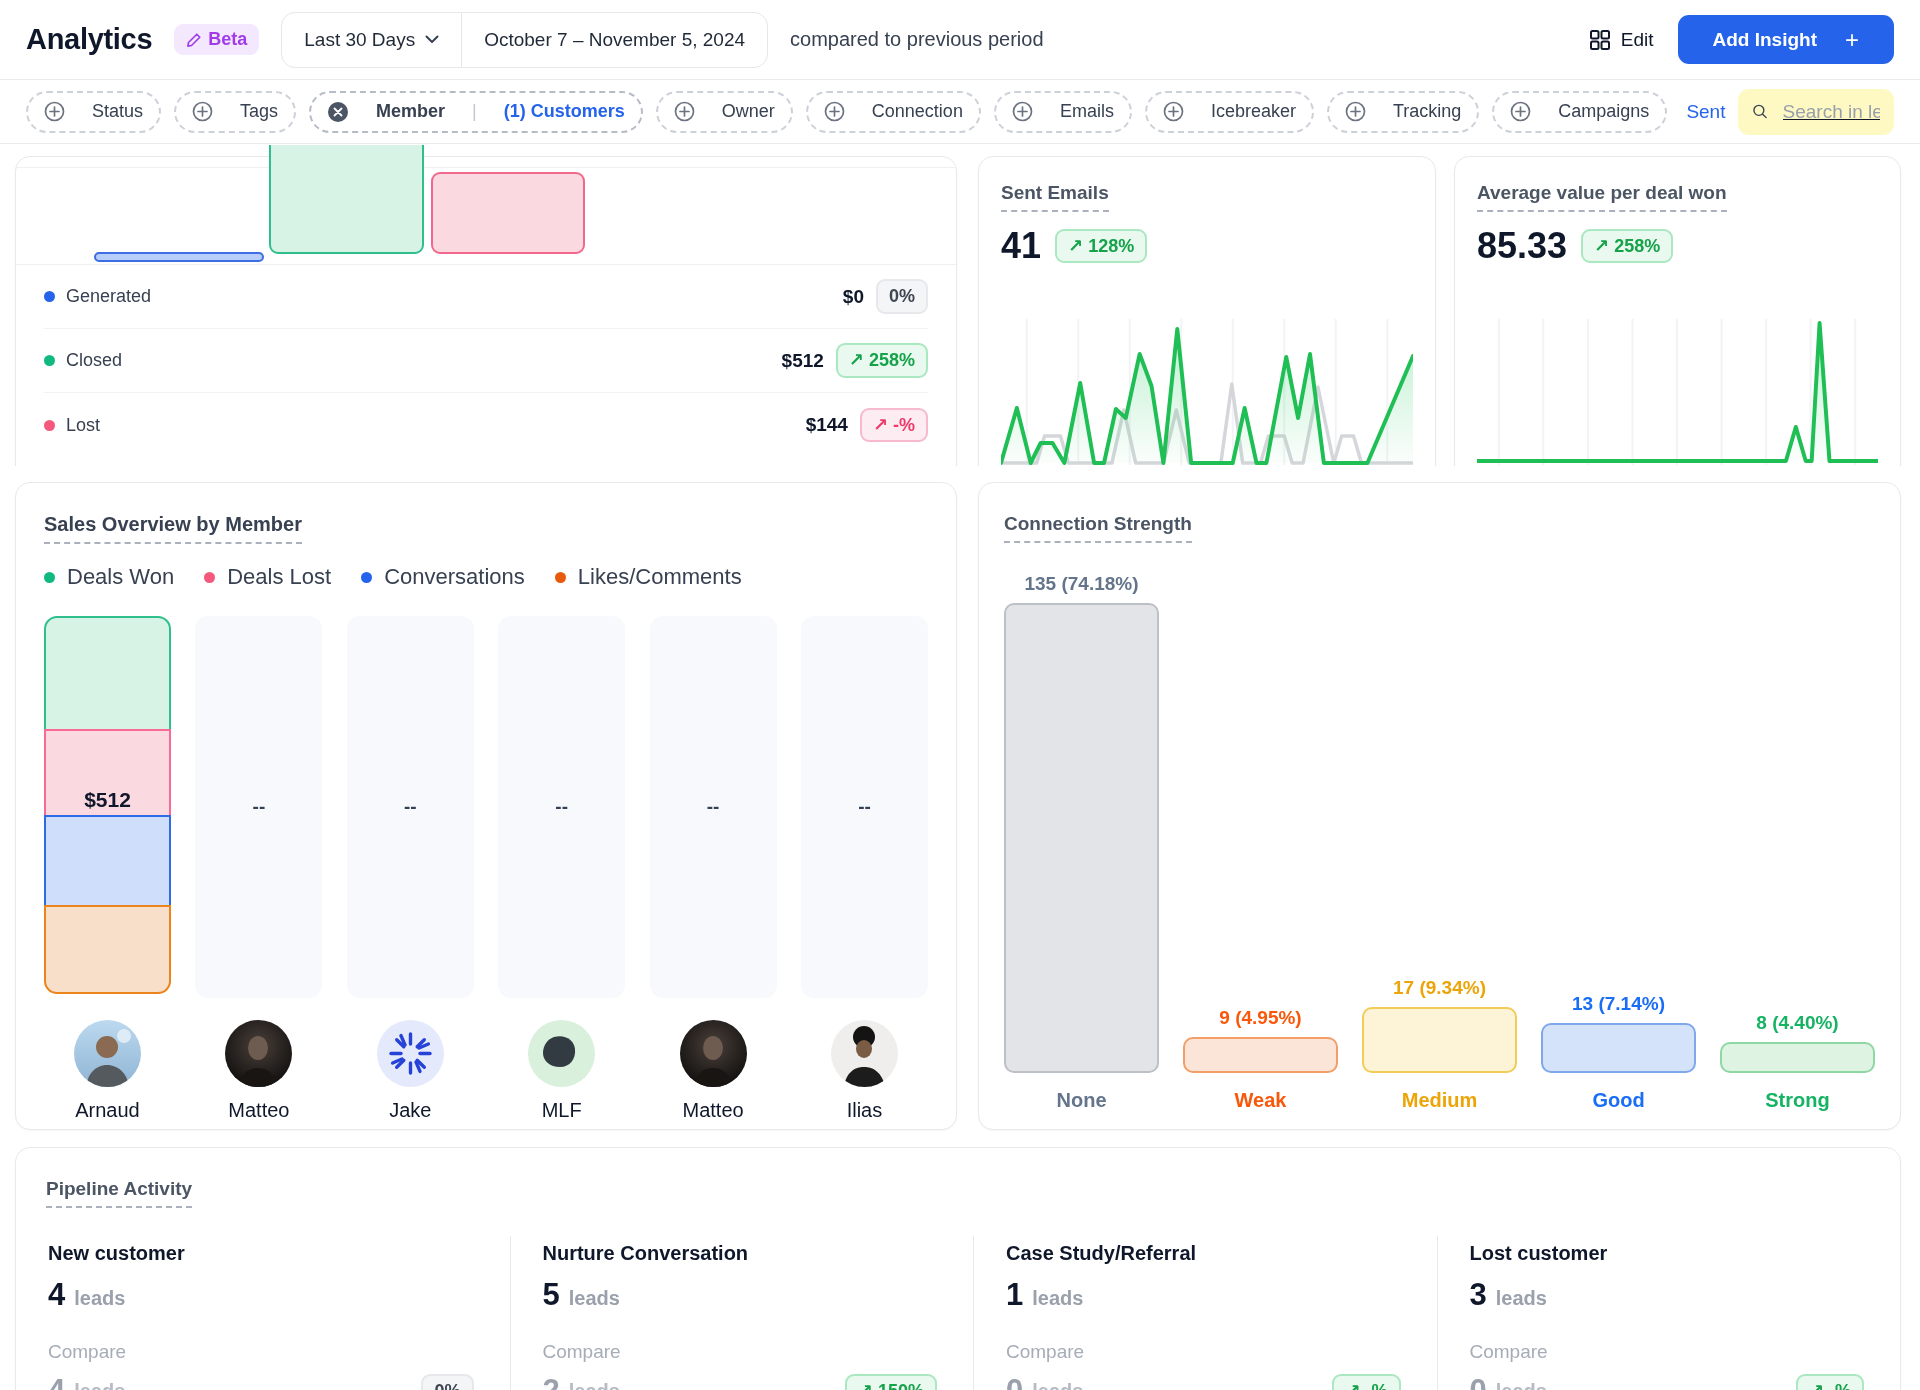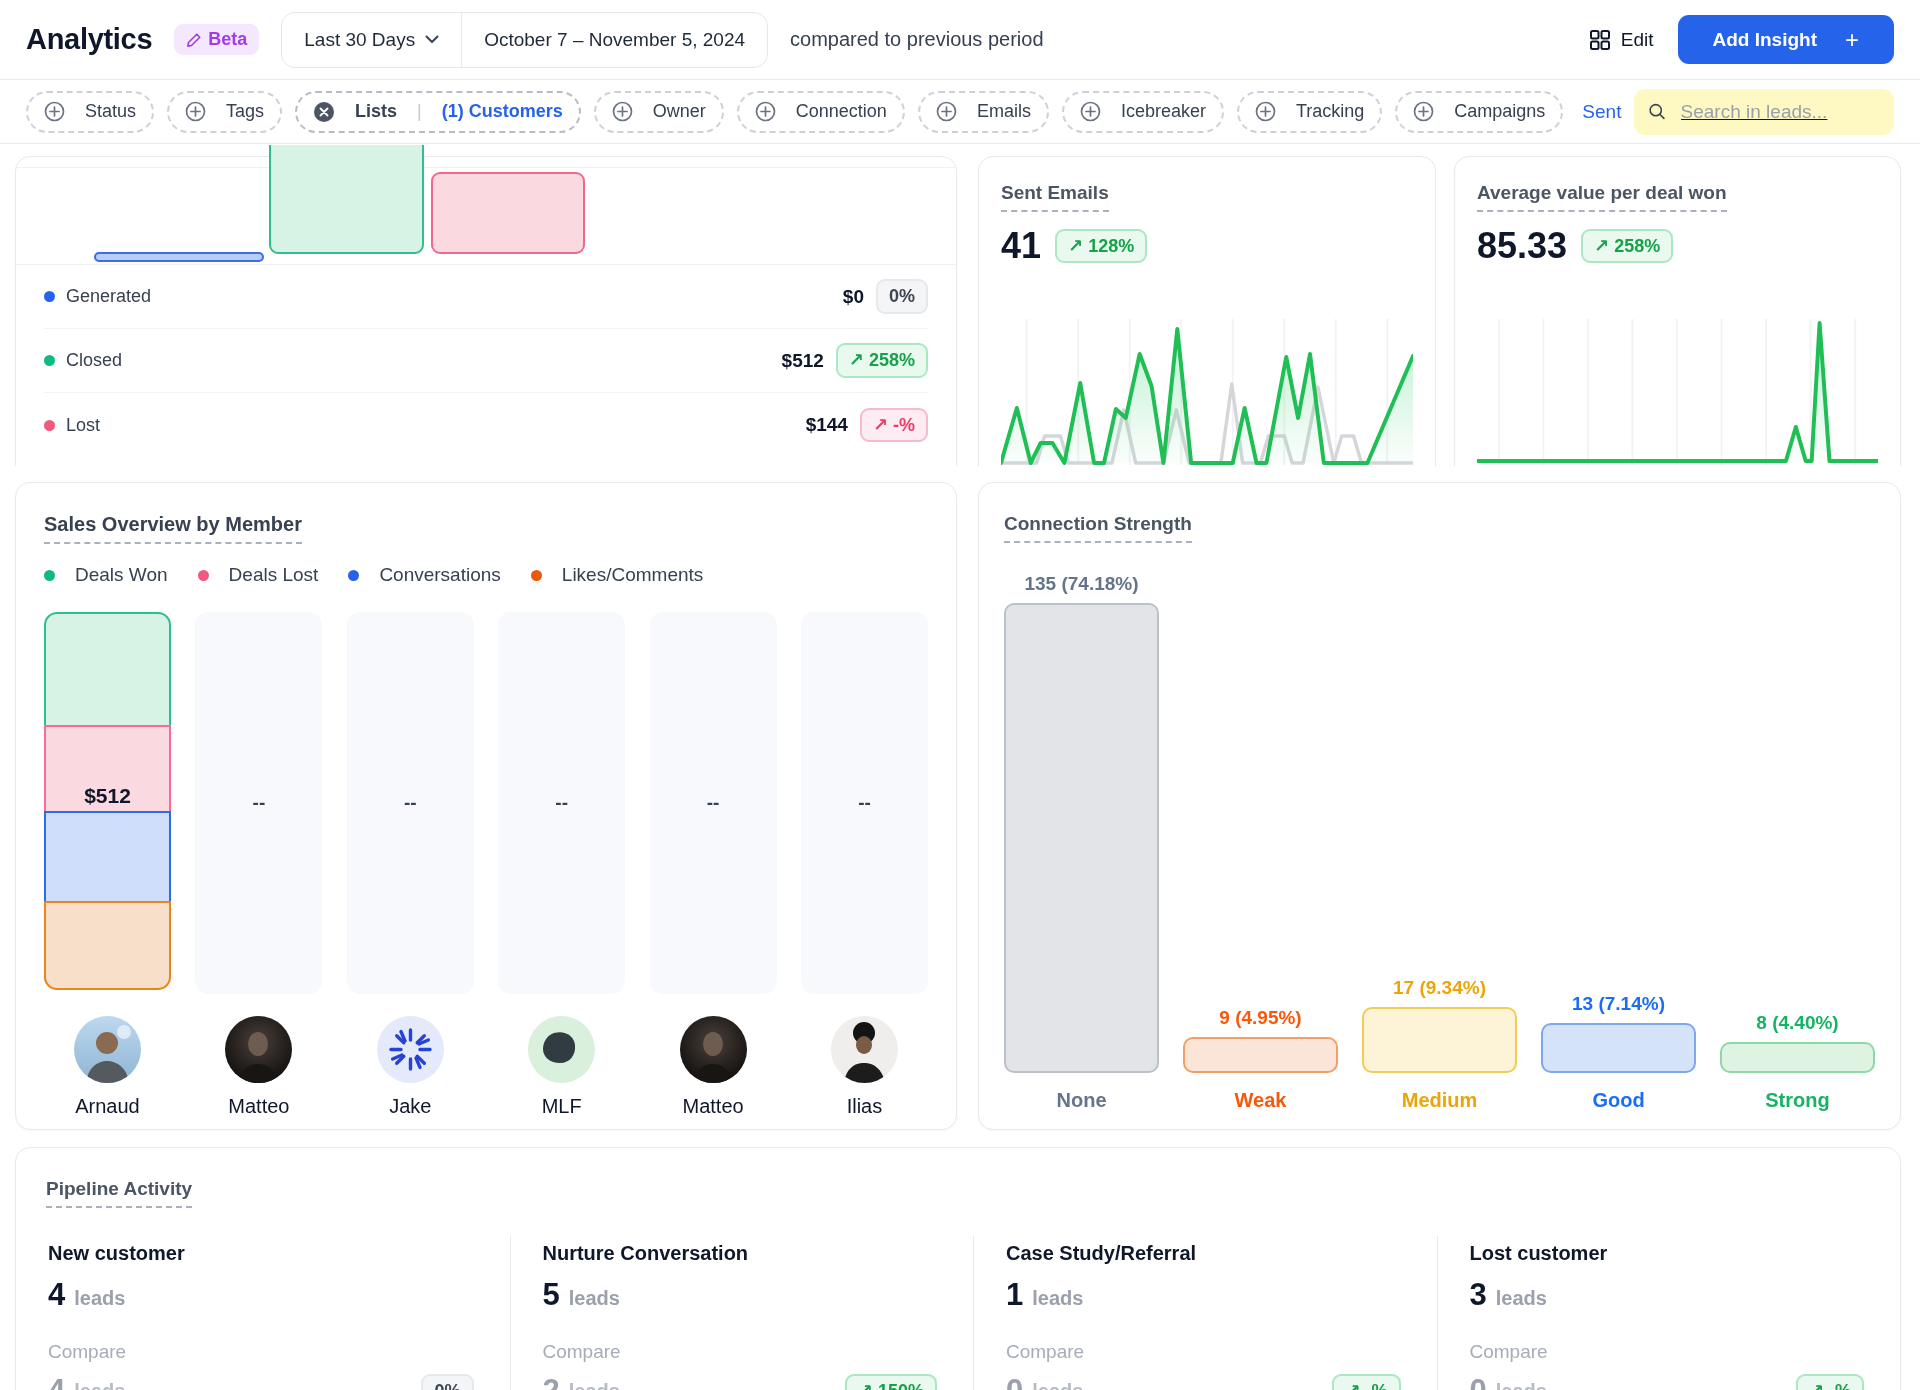--- a/index.html
+++ b/index.html
@@ -19,21 +19,21 @@
   .compare-note { font-size:20px; color:#374151; }
   .topbar-right { margin-left:auto; display:flex; align-items:center; gap:24px; }
   .edit-btn { display:flex; align-items:center; gap:10px; font-size:19px; color:#0f172a; cursor:pointer; }
   .add-insight { background:#2563eb; color:#fff; font-size:19px; font-weight:600; border:none;
     border-radius:11px; height:49px; padding:0 35px; display:flex; align-items:center; gap:28px; cursor:pointer; }
   .add-insight .plus { font-size:24px; font-weight:400; line-height:1; }
 
   
   .filterbar { position:absolute; top:80px; left:0; width:1920px; height:64px;
     border-bottom:1px solid #e8eaed; display:flex; align-items:center; padding:0 26px; gap:13px; }
-  .pill { display:inline-flex; align-items:center; gap:20px; border:2px dashed #ccd1d9; border-radius:999px;
+  .pill { display:inline-flex; align-items:center; gap:27px; border:2px dashed #ccd1d9; border-radius:999px;
     height:42px; padding:0 16px; font-size:18px; color:#374151; background:#fff; cursor:pointer; white-space:nowrap; }
   .pill.active { border-color:#b6bcc6; }
   .pill .sep { color:#c3c8d0; font-weight:400; }
   .pill .pill-val { color:#2563eb; font-weight:600; }
   .reset-link { color:#2563eb; font-size:19px; margin-left:6px; cursor:pointer; }
   .searchbox { margin-left:auto; background:#fef9c3; border-radius:11px; height:46px; width:352px;
     display:flex; align-items:center; gap:14px; padding:0 14px;text-decoration:underline; }
   .searchbox input { border:none; background:transparent; outline:none; font-size:19px; color:#374151; width:100%;
     font-family:"Liberation Sans","DejaVu Sans",sans-serif; }
   .searchbox input::placeholder { color:#98a0ab; }
@@ -73,21 +73,21 @@
   .kpi-card.sent { left:978px; width:458px; }
   .kpi-card.avg { left:1454px; width:447px; }
   .kpi-inner { padding:25px 22px 0 22px; }
   .kpi-value-row { display:flex; align-items:center; gap:14px; margin-top:13px; }
   .kpi-value { font-size:36px; font-weight:700; color:#0f172a; }
   .kpi-chart { position:absolute; left:22px; right:22px; bottom:12px; height:162px; }
 
   
   .sales-card { left:15px; top:482px; width:942px; height:648px; padding:30px 28px; }
   .legend { display:flex; align-items:center; gap:30px; margin-top:20px; }
-  .legend-item { display:flex; align-items:center; gap:20px; font-size:19px; color:#374151; }
+  .legend-item { display:flex; align-items:center; gap:12px; font-size:22px; color:#374151; }
   .member-bars { display:flex; justify-content:space-between; margin-top:26px; height:382px; }
   .member-slot { width:127px; height:382px; position:relative; }
   .stacked { width:127px; height:382px; border-radius:13px; position:relative; }
   .seg-block { width:100%; position:relative; }
   .seg-won { height:115px; background:#d7f3e6; border:2px solid #2fbf8c; border-radius:13px 13px 0 0; }
   .seg-lostd { height:88px; background:#fbd9e1; border:2px solid #f76b96; margin-top:-2px; }
   .seg-conv { height:92px; background:#cfdefa; border:2px solid #2e6be6; margin-top:-2px; }
   .seg-likes { height:89px; background:#f8dfc9; border:2px solid #ec841c; margin-top:-2px; border-radius:0 0 13px 13px; }
   .stack-value { position:absolute; left:0; width:100%; top:172px; text-align:center; font-size:21px; font-weight:700; color:#0f172a; }
   .placeholder-bar { width:127px; height:382px; border-radius:13px; background:#f7f9fc;
@@ -183,21 +183,21 @@
           <circle cx="10.5" cy="10.5" r="9" fill="none" stroke="#6b7280" stroke-width="1.7"></circle>
           <path d="M10.5 6v9M6 10.5h9" stroke="#6b7280" stroke-width="1.7" stroke-linecap="round"></path>
         </svg>
       <span>Tags</span>
     </div>
     <div class="pill active">
       <svg width="22" height="22" viewBox="0 0 22 22">
           <circle cx="11" cy="11" r="10" fill="#4b5563"></circle>
           <path d="M7.5 7.5l7 7M14.5 7.5l-7 7" stroke="#fff" stroke-width="1.8" stroke-linecap="round"></path>
         </svg>
-      <span style="font-weight:600;">Lists</span>
+      <span style="font-weight:600;">Member</span>
       <span class="sep">|</span>
       <span class="pill-val">(1) Customers</span>
     </div>
     <div class="pill">
       <svg width="21" height="21" viewBox="0 0 21 21">
           <circle cx="10.5" cy="10.5" r="9" fill="none" stroke="#6b7280" stroke-width="1.7"></circle>
           <path d="M10.5 6v9M6 10.5h9" stroke="#6b7280" stroke-width="1.7" stroke-linecap="round"></path>
         </svg>
       <span>Owner</span>
     </div>

